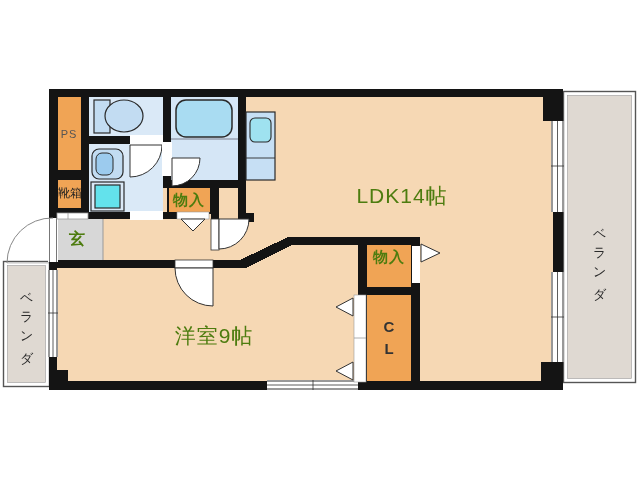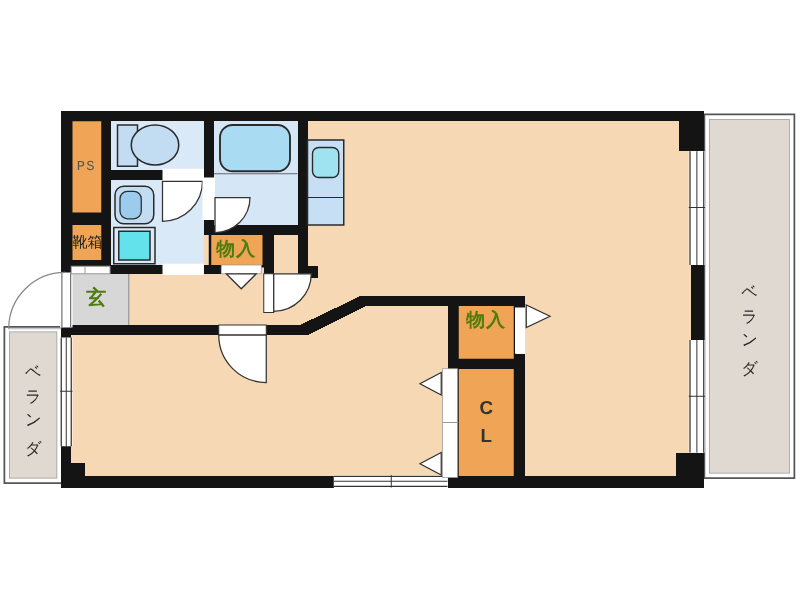--- a/index.html
+++ b/index.html
@@ -192,24 +192,26 @@
       <rect x="95" y="185" width="25" height="23" fill="#63E2EC" stroke="#2a2a2a" stroke-width="1.2"></rect>
     </g>
     <g>
       <rect x="246" y="112" width="29" height="68" fill="#C6DFF4" stroke="#2a2a2a" stroke-width="1.2"></rect>
       <rect x="250" y="118" width="21" height="24" rx="5" fill="#9FE2F0" stroke="#2a2a2a" stroke-width="1.1"></rect>
       <line x1="246" y1="158" x2="275" y2="158" stroke="#2a2a2a" stroke-width="0.9"></line>
     </g>
   </g>
 </svg>
 
+  <div class="lbl ldk-lbl" style="left:402px;top:196px;">LDK14帖</div>
+  <div class="lbl room-lbl" style="left:214px;top:336px;">洋室9帖</div>
   <div class="lbl sto-lbl" style="left:189px;top:200px;">物入</div>
   <div class="lbl sto-lbl" style="left:389px;top:257px;">物入</div>
   <div class="lbl cl-lbl" style="left:389px;top:338px;">
       <div>C</div>
       <div>L</div>
     </div>
   <div class="lbl gen-lbl" style="left:77px;top:239px;">玄</div>
-  <div class="lbl ps-lbl" style="left:69px;top:134px;font-family:Liberation Mono, monospace;">PS</div>
+  <div class="lbl ps-lbl" style="left:69px;top:134px;">PS</div>
   <div class="lbl shoe-lbl" style="left:70px;top:194px;">靴箱</div>
   <div class="lbl v ver-lbl" style="left:26px;top:322px;">ベランダ</div>
   <div class="lbl v ver-lbl" style="left:599px;top:258px;">ベランダ</div>
 </div>
 
 </body></html>

